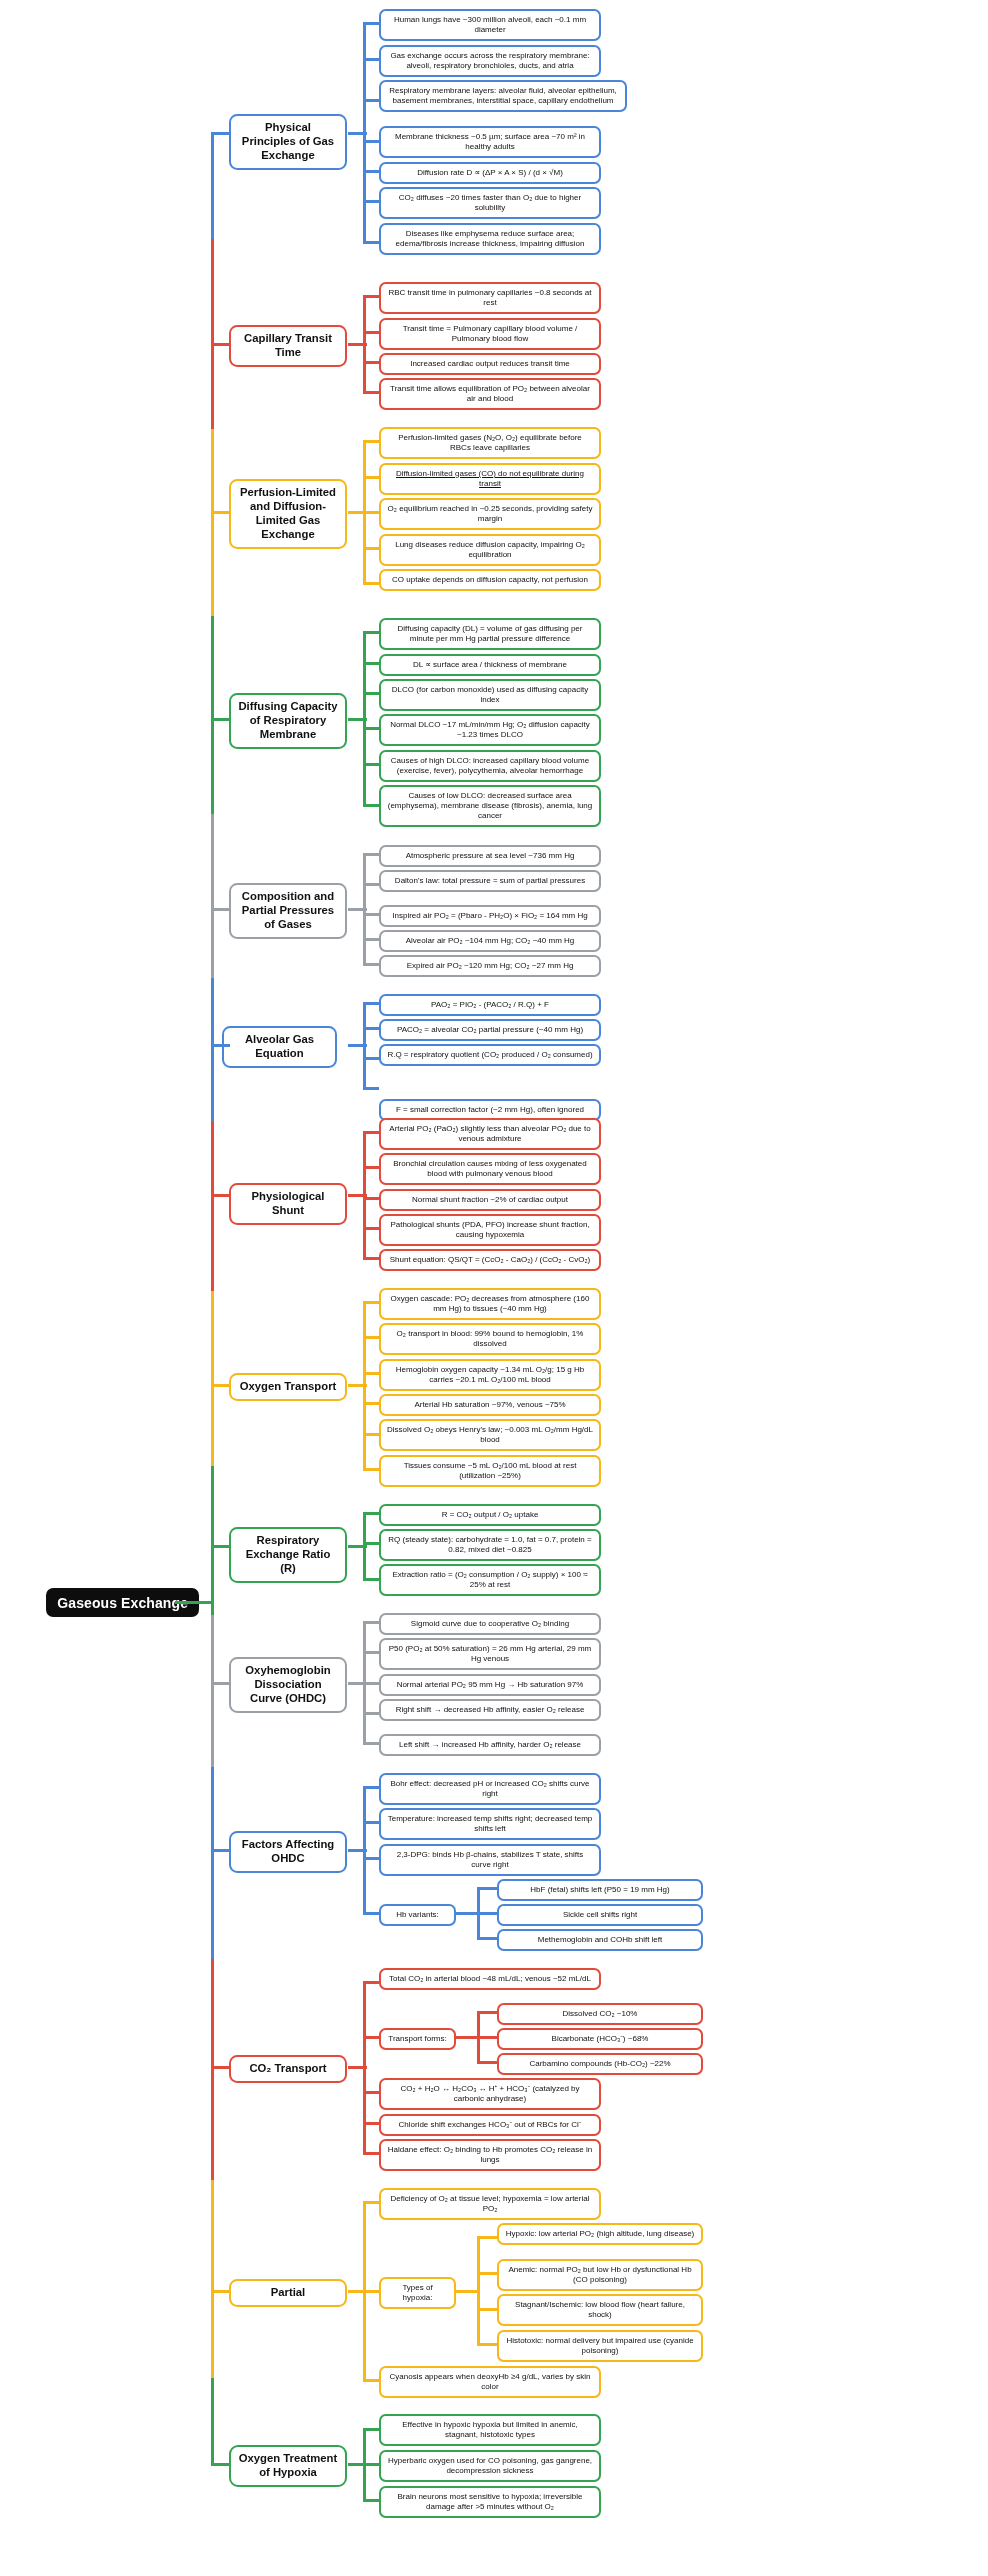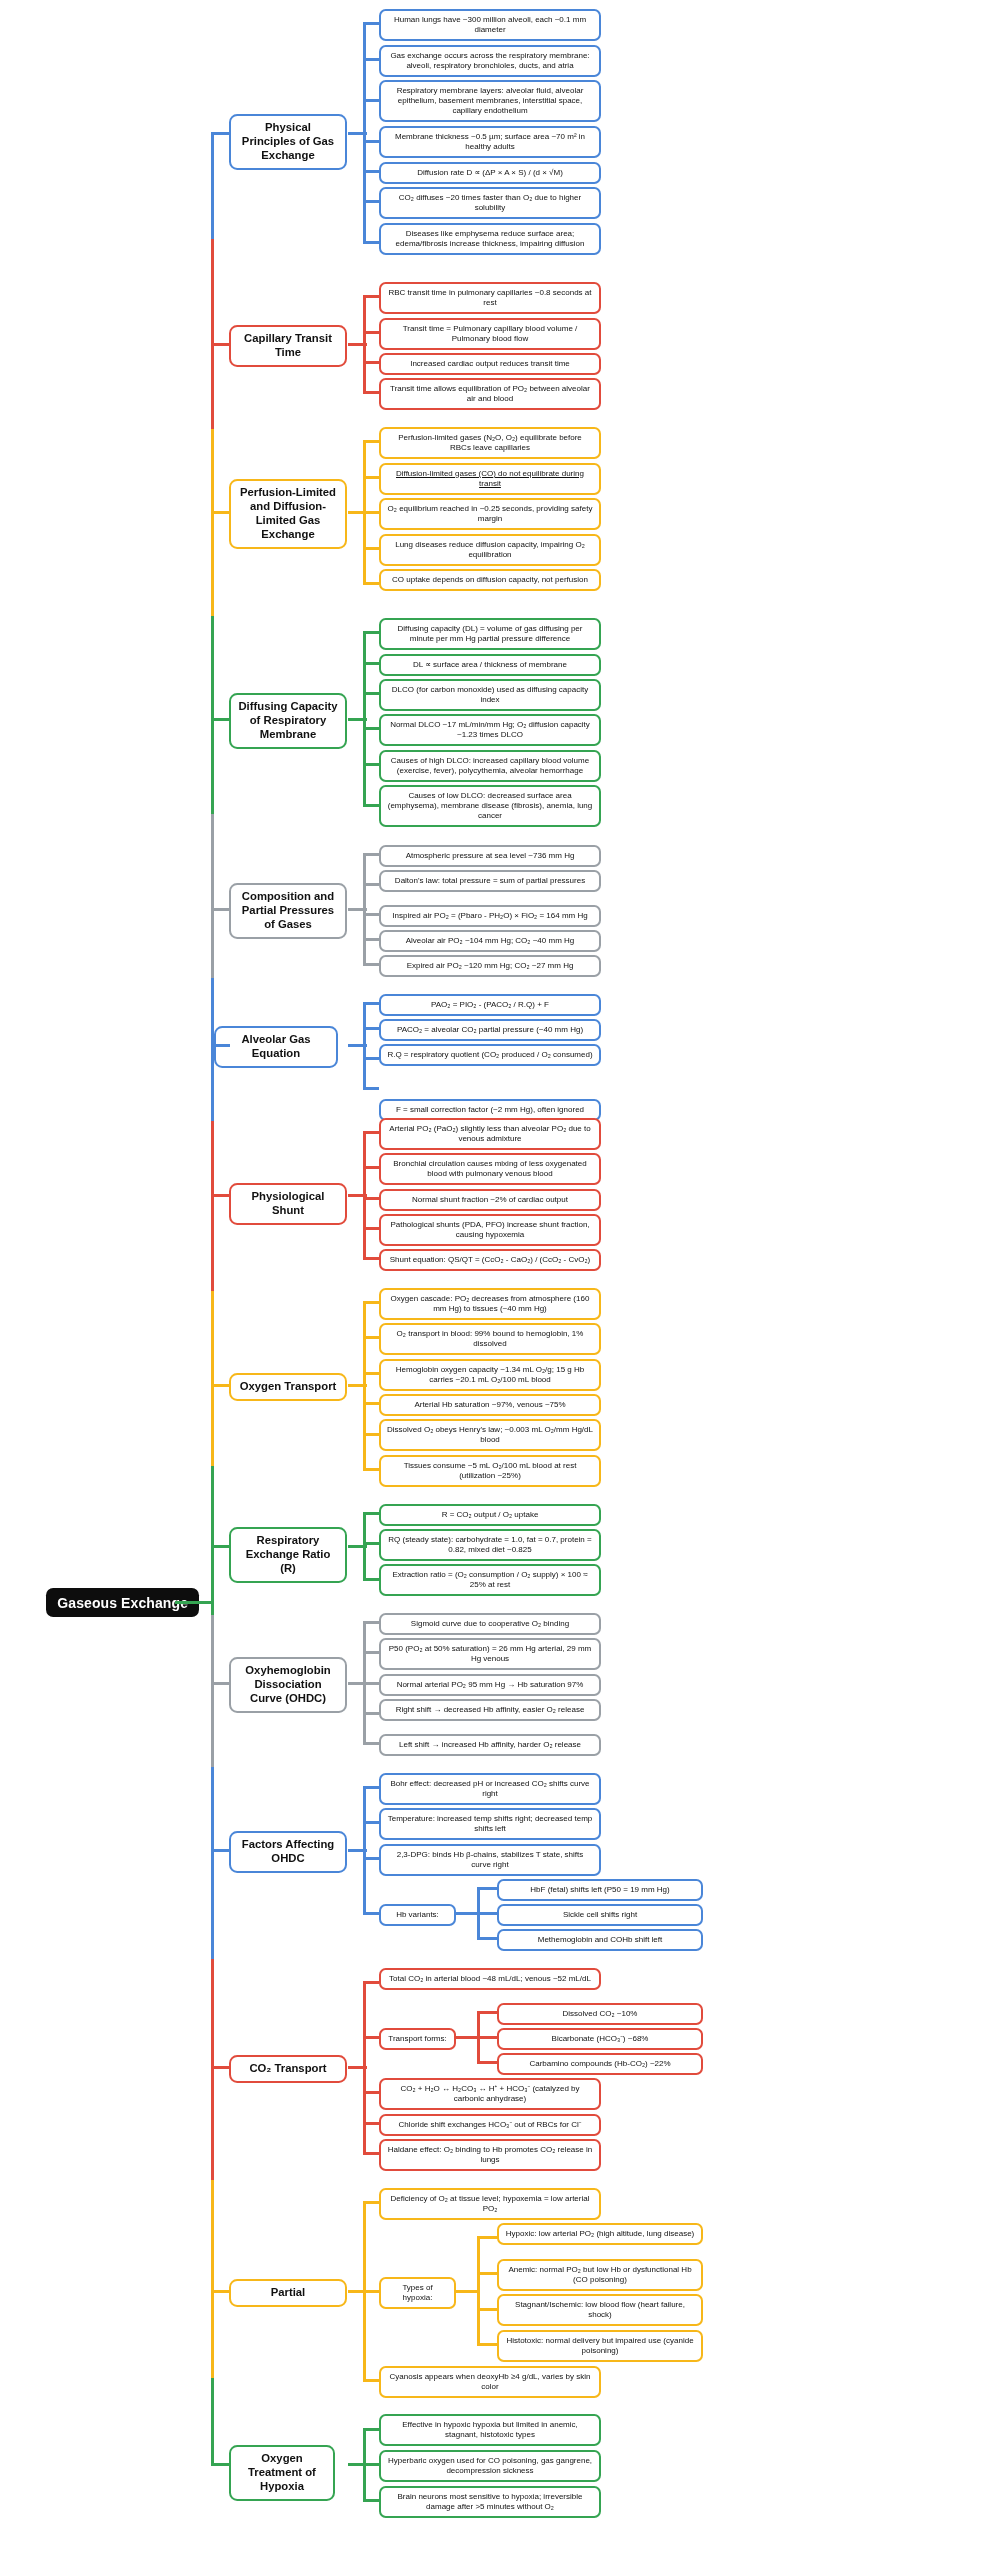--- a/index.html
+++ b/index.html
@@ -77,21 +77,21 @@
 </head>
 <body>
 
 <div id="page" style="height: 3335px;">
 
   <div id="root-node">Gaseous Exchange</div>
 
   <div id="tree-layer">
       <div class="l2box" style="left: 379px; top: 9.3px; width: 222px; border-color: rgb(74, 134, 216);">Human lungs have ~300 million alveoli, each ~0.1 mm diameter</div>
       <div class="l2box" style="left: 379px; top: 45px; width: 222px; border-color: rgb(74, 134, 216);">Gas exchange occurs across the respiratory membrane: alveoli, respiratory bronchioles, ducts, and atria</div>
-      <div class="l2box" style="left: 379px; top: 80px; width: 222px; border-color: rgb(74, 134, 216);">Respiratory membrane layers: alveolar fluid, alveolar epithelium, basement membranes, interstitial space, capillary endothelium</div>
+      <div class="l2box" style="left: 379px; top: 80px; width: 248px; border-color: rgb(74, 134, 216);">Respiratory membrane layers: alveolar fluid, alveolar epithelium, basement membranes, interstitial space, capillary endothelium</div>
       <div class="l2box" style="left: 379px; top: 126px; width: 222px; border-color: rgb(74, 134, 216);">Membrane thickness ~0.5 µm; surface area ~70 m² in healthy adults</div>
       <div class="l2box" style="left: 379px; top: 162px; width: 222px; border-color: rgb(74, 134, 216);">Diffusion rate D ∝ (ΔP × A × S) / (d × √M)</div>
       <div class="l2box" style="left: 379px; top: 187px; width: 222px; border-color: rgb(74, 134, 216);">CO₂ diffuses ~20 times faster than O₂ due to higher solubility</div>
       <div class="l2box" style="left: 379px; top: 223px; width: 222px; border-color: rgb(74, 134, 216);">Diseases like emphysema reduce surface area; edema/fibrosis increase thickness, impairing diffusion</div>
       <div class="l1box" style="left: 229px; top: 114px; width: 118px; border-color: rgb(74, 134, 216);">Physical Principles of Gas Exchange</div>
       <div class="vline" style="left: 363px; top: 24px; height: 219px; background: rgb(74, 134, 216);"></div>
       <div class="hline" style="left: 348px; top: 132px; width: 18.5px; background: rgb(74, 134, 216);"></div>
       <div class="hline" style="left: 363px; top: 22.4px; width: 15.5px; background: rgb(74, 134, 216);"></div>
       <div class="hline" style="left: 363px; top: 58px; width: 15.5px; background: rgb(74, 134, 216);"></div>
       <div class="hline" style="left: 363px; top: 99px; width: 15.5px; background: rgb(74, 134, 216);"></div>
@@ -153,21 +153,21 @@
       <div class="hline" style="left: 363px; top: 853px; width: 15.5px; background: rgb(154, 160, 166);"></div>
       <div class="hline" style="left: 363px; top: 883px; width: 15.5px; background: rgb(154, 160, 166);"></div>
       <div class="hline" style="left: 363px; top: 913px; width: 15.5px; background: rgb(154, 160, 166);"></div>
       <div class="hline" style="left: 363px; top: 938px; width: 15.5px; background: rgb(154, 160, 166);"></div>
       <div class="hline" style="left: 363px; top: 963px; width: 15.5px; background: rgb(154, 160, 166);"></div>
       <div class="hline" style="left: 211px; top: 908px; width: 18.5px; background: rgb(154, 160, 166);"></div>
       <div class="l2box" style="left: 379px; top: 994px; width: 222px; border-color: rgb(74, 134, 216);">PAO₂ = PIO₂ - (PACO₂ / R.Q) + F</div>
       <div class="l2box" style="left: 379px; top: 1019px; width: 222px; border-color: rgb(74, 134, 216);">PACO₂ = alveolar CO₂ partial pressure (~40 mm Hg)</div>
       <div class="l2box" style="left: 379px; top: 1044px; width: 222px; border-color: rgb(74, 134, 216);">R.Q = respiratory quotient (CO₂ produced / O₂ consumed)</div>
       <div class="l2box" style="left: 379px; top: 1079px; width: 222px; border-color: rgb(74, 134, 216); margin-top: 20px;">F = small correction factor (~2 mm Hg), often ignored</div>
-      <div class="l1box" style="left: 214px; top: 1026px; width: 124px; border-color: rgb(74, 134, 216);">Alveolar Gas Equation</div>
+      <div class="l1box" style="left: 222px; top: 1026px; width: 115px; border-color: rgb(74, 134, 216);">Alveolar Gas Equation</div>
       <div class="vline" style="left: 363px; top: 1003px; height: 86px; background: rgb(74, 134, 216);"></div>
       <div class="hline" style="left: 348px; top: 1044px; width: 18.5px; background: rgb(74, 134, 216);"></div>
       <div class="hline" style="left: 363px; top: 1002px; width: 15.5px; background: rgb(74, 134, 216);"></div>
       <div class="hline" style="left: 363px; top: 1027px; width: 15.5px; background: rgb(74, 134, 216);"></div>
       <div class="hline" style="left: 363px; top: 1057px; width: 15.5px; background: rgb(74, 134, 216);"></div>
       <div class="hline" style="left: 363px; top: 1087px; width: 15.5px; background: rgb(74, 134, 216);"></div>
       <div class="hline" style="left: 211px; top: 1044px; width: 18.5px; background: rgb(74, 134, 216);"></div>
       <div class="l2box" style="left: 379px; top: 1118px; width: 222px; border-color: rgb(225, 75, 60);">Arterial PO₂ (PaO₂) slightly less than alveolar PO₂ due to venous admixture</div>
       <div class="l2box" style="left: 379px; top: 1153px; width: 222px; border-color: rgb(225, 75, 60);">Bronchial circulation causes mixing of less oxygenated blood with pulmonary venous blood</div>
       <div class="l2box" style="left: 379px; top: 1189px; width: 222px; border-color: rgb(225, 75, 60);">Normal shunt fraction ~2% of cardiac output</div>
@@ -280,21 +280,21 @@
       <div class="l1box" style="left: 229px; top: 2279px; width: 118px; border-color: rgb(247, 183, 25);">Partial</div>
       <div class="vline" style="left: 363px; top: 2202px; height: 178px; background: rgb(247, 183, 25);"></div>
       <div class="hline" style="left: 348px; top: 2290px; width: 18.5px; background: rgb(247, 183, 25);"></div>
       <div class="hline" style="left: 363px; top: 2201px; width: 15.5px; background: rgb(247, 183, 25);"></div>
       <div class="hline" style="left: 363px; top: 2290px; width: 15.5px; background: rgb(247, 183, 25);"></div>
       <div class="hline" style="left: 363px; top: 2379px; width: 15.5px; background: rgb(247, 183, 25);"></div>
       <div class="hline" style="left: 211px; top: 2290px; width: 18.5px; background: rgb(247, 183, 25);"></div>
       <div class="l2box" style="left: 379px; top: 2414px; width: 222px; border-color: rgb(53, 164, 82);">Effective in hypoxic hypoxia but limited in anemic, stagnant, histotoxic types</div>
       <div class="l2box" style="left: 379px; top: 2450px; width: 222px; border-color: rgb(53, 164, 82);">Hyperbaric oxygen used for CO poisoning, gas gangrene, decompression sickness</div>
       <div class="l2box" style="left: 379px; top: 2486px; width: 222px; border-color: rgb(53, 164, 82);">Brain neurons most sensitive to hypoxia; irreversible damage after &gt;5 minutes without O₂</div>
-      <div class="l1box" style="left: 229px; top: 2445px; width: 106px; border-color: rgb(53, 164, 82);">Oxygen Treatment of Hypoxia</div>
+      <div class="l1box" style="left: 229px; top: 2445px; width: 118px; border-color: rgb(53, 164, 82); border-radius: 9px;">Oxygen Treatment of Hypoxia</div>
       <div class="vline" style="left: 363px; top: 2429px; height: 71px; background: rgb(53, 164, 82);"></div>
       <div class="hline" style="left: 348px; top: 2463px; width: 18.5px; background: rgb(53, 164, 82);"></div>
       <div class="hline" style="left: 363px; top: 2428px; width: 15.5px; background: rgb(53, 164, 82);"></div>
       <div class="hline" style="left: 363px; top: 2463px; width: 15.5px; background: rgb(53, 164, 82);"></div>
       <div class="hline" style="left: 363px; top: 2499px; width: 15.5px; background: rgb(53, 164, 82);"></div>
       <div class="hline" style="left: 211px; top: 2463px; width: 18.5px; background: rgb(53, 164, 82);"></div>
       <div class="vline" style="left: 211px; top: 133px; height: 106px; background: rgb(74, 134, 216);"></div>
       <div class="vline" style="left: 211px; top: 239px; height: 106px; background: rgb(225, 75, 60);"></div>
       <div class="vline" style="left: 211px; top: 345px; height: 84px; background: rgb(225, 75, 60);"></div>
       <div class="vline" style="left: 211px; top: 429px; height: 85px; background: rgb(247, 183, 25);"></div>

